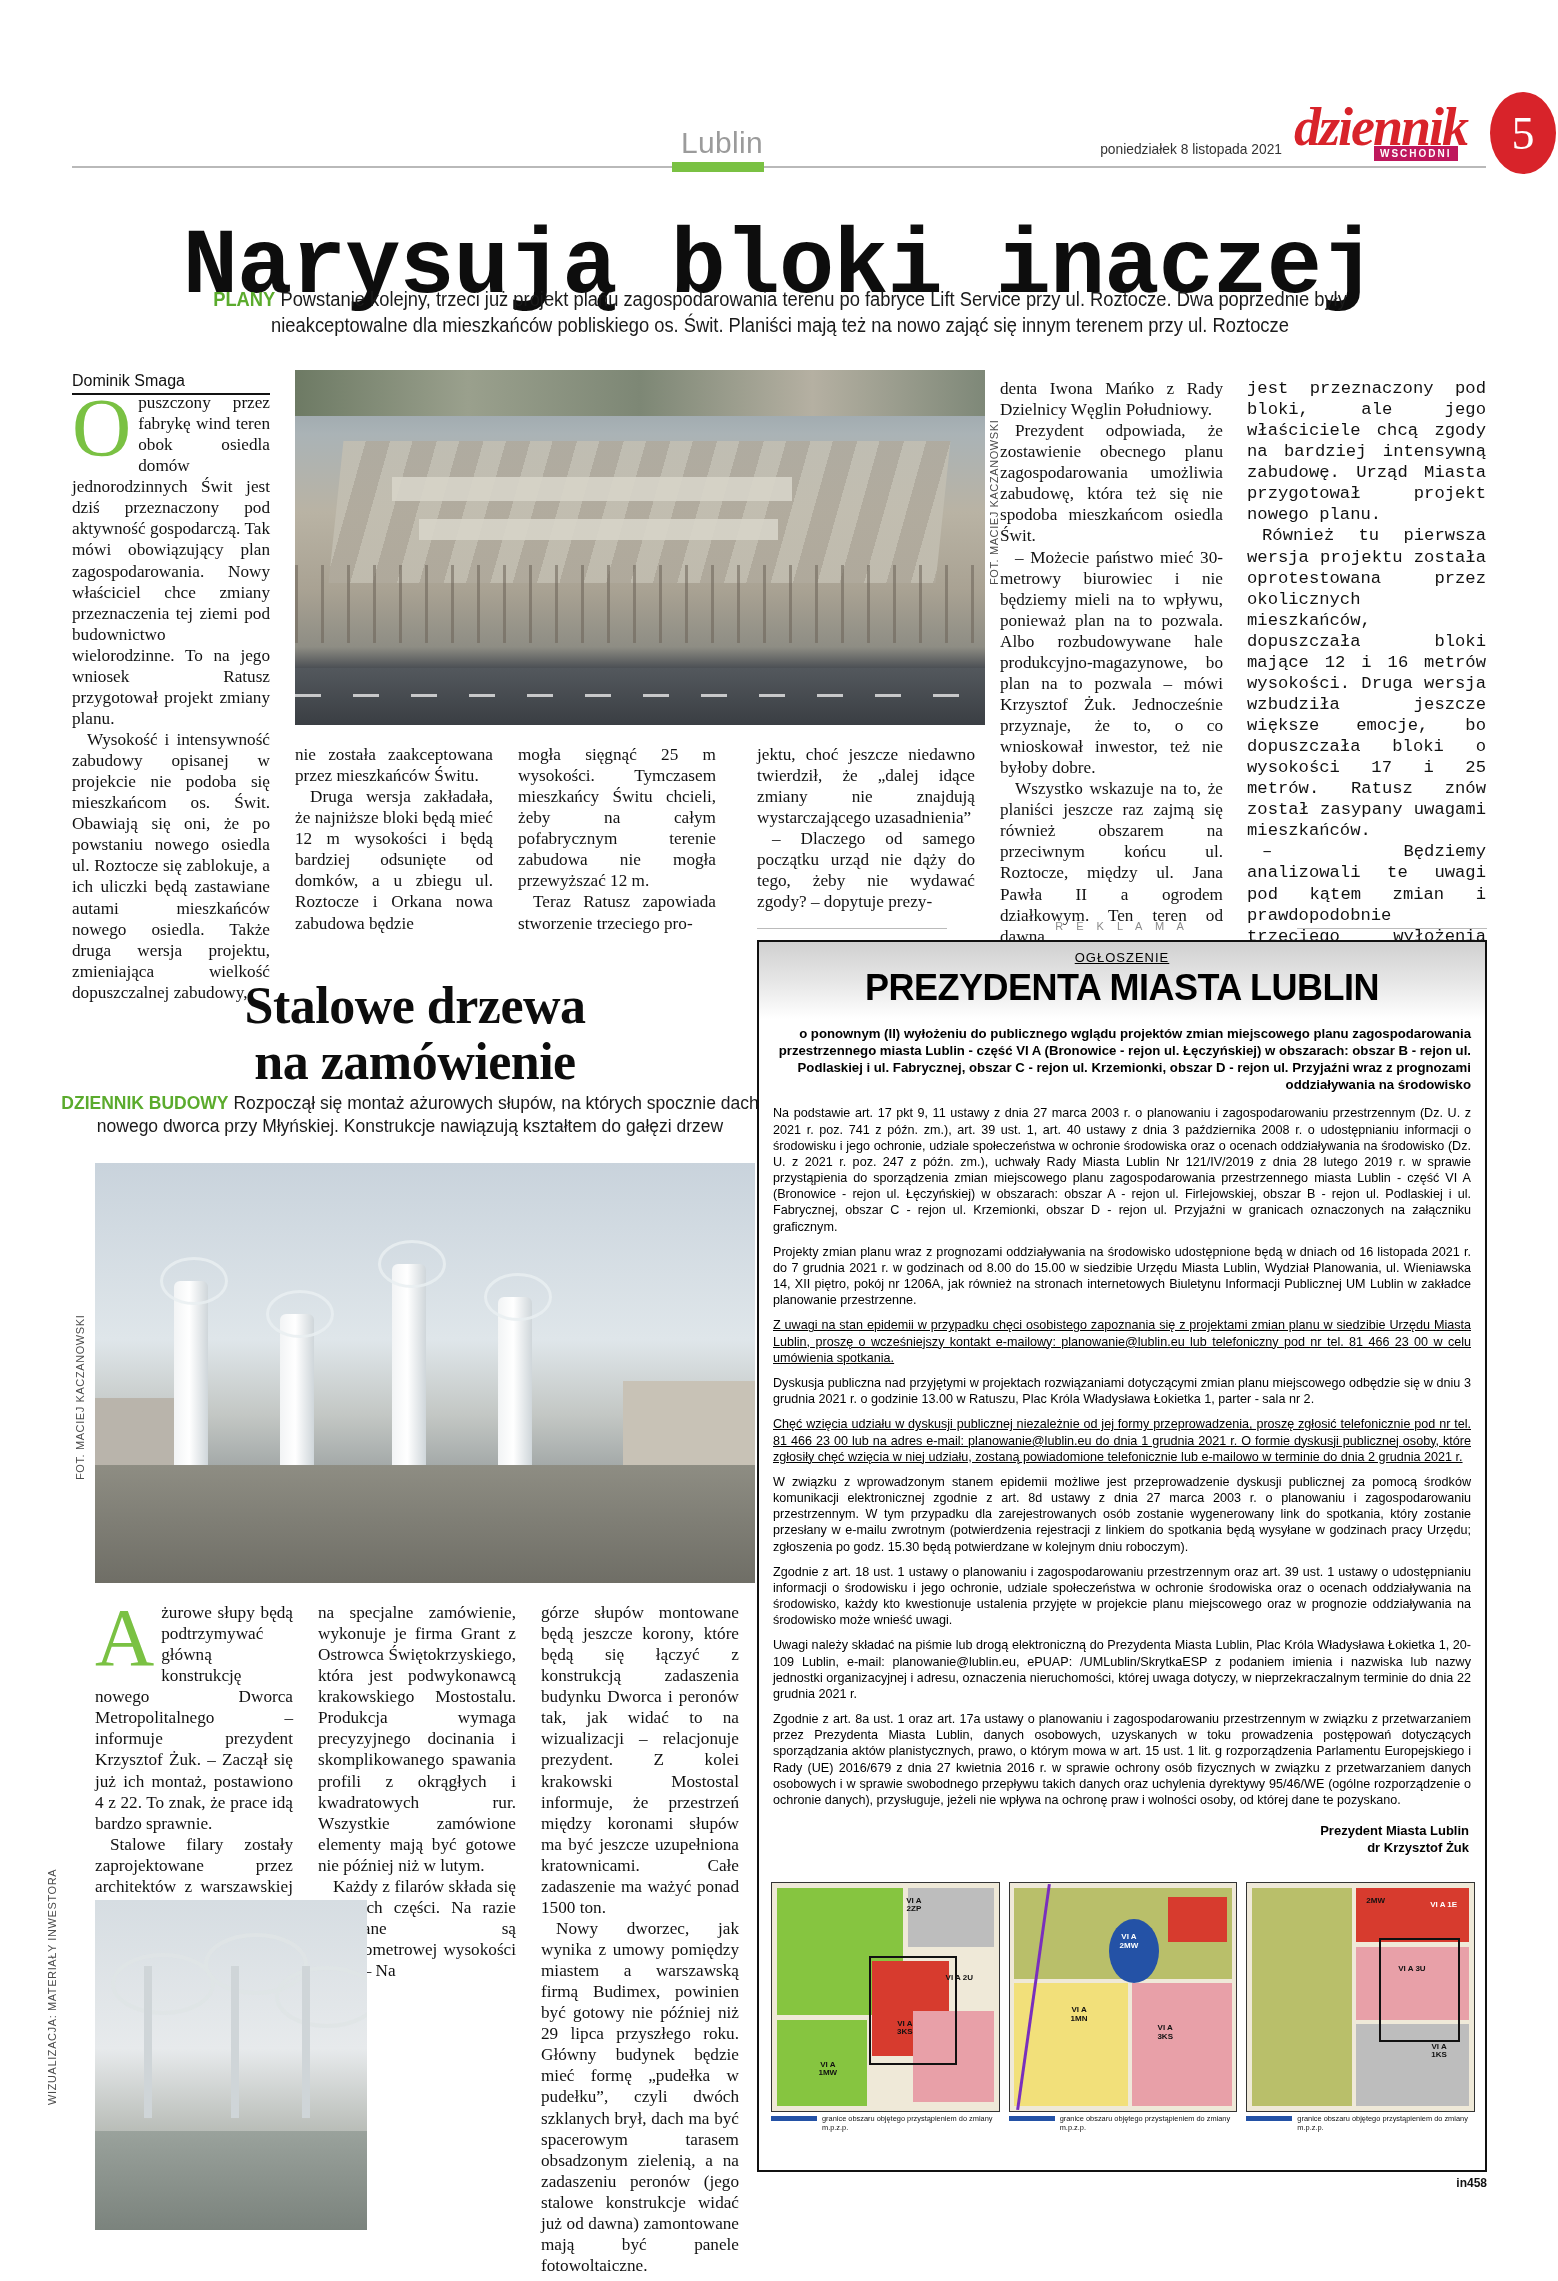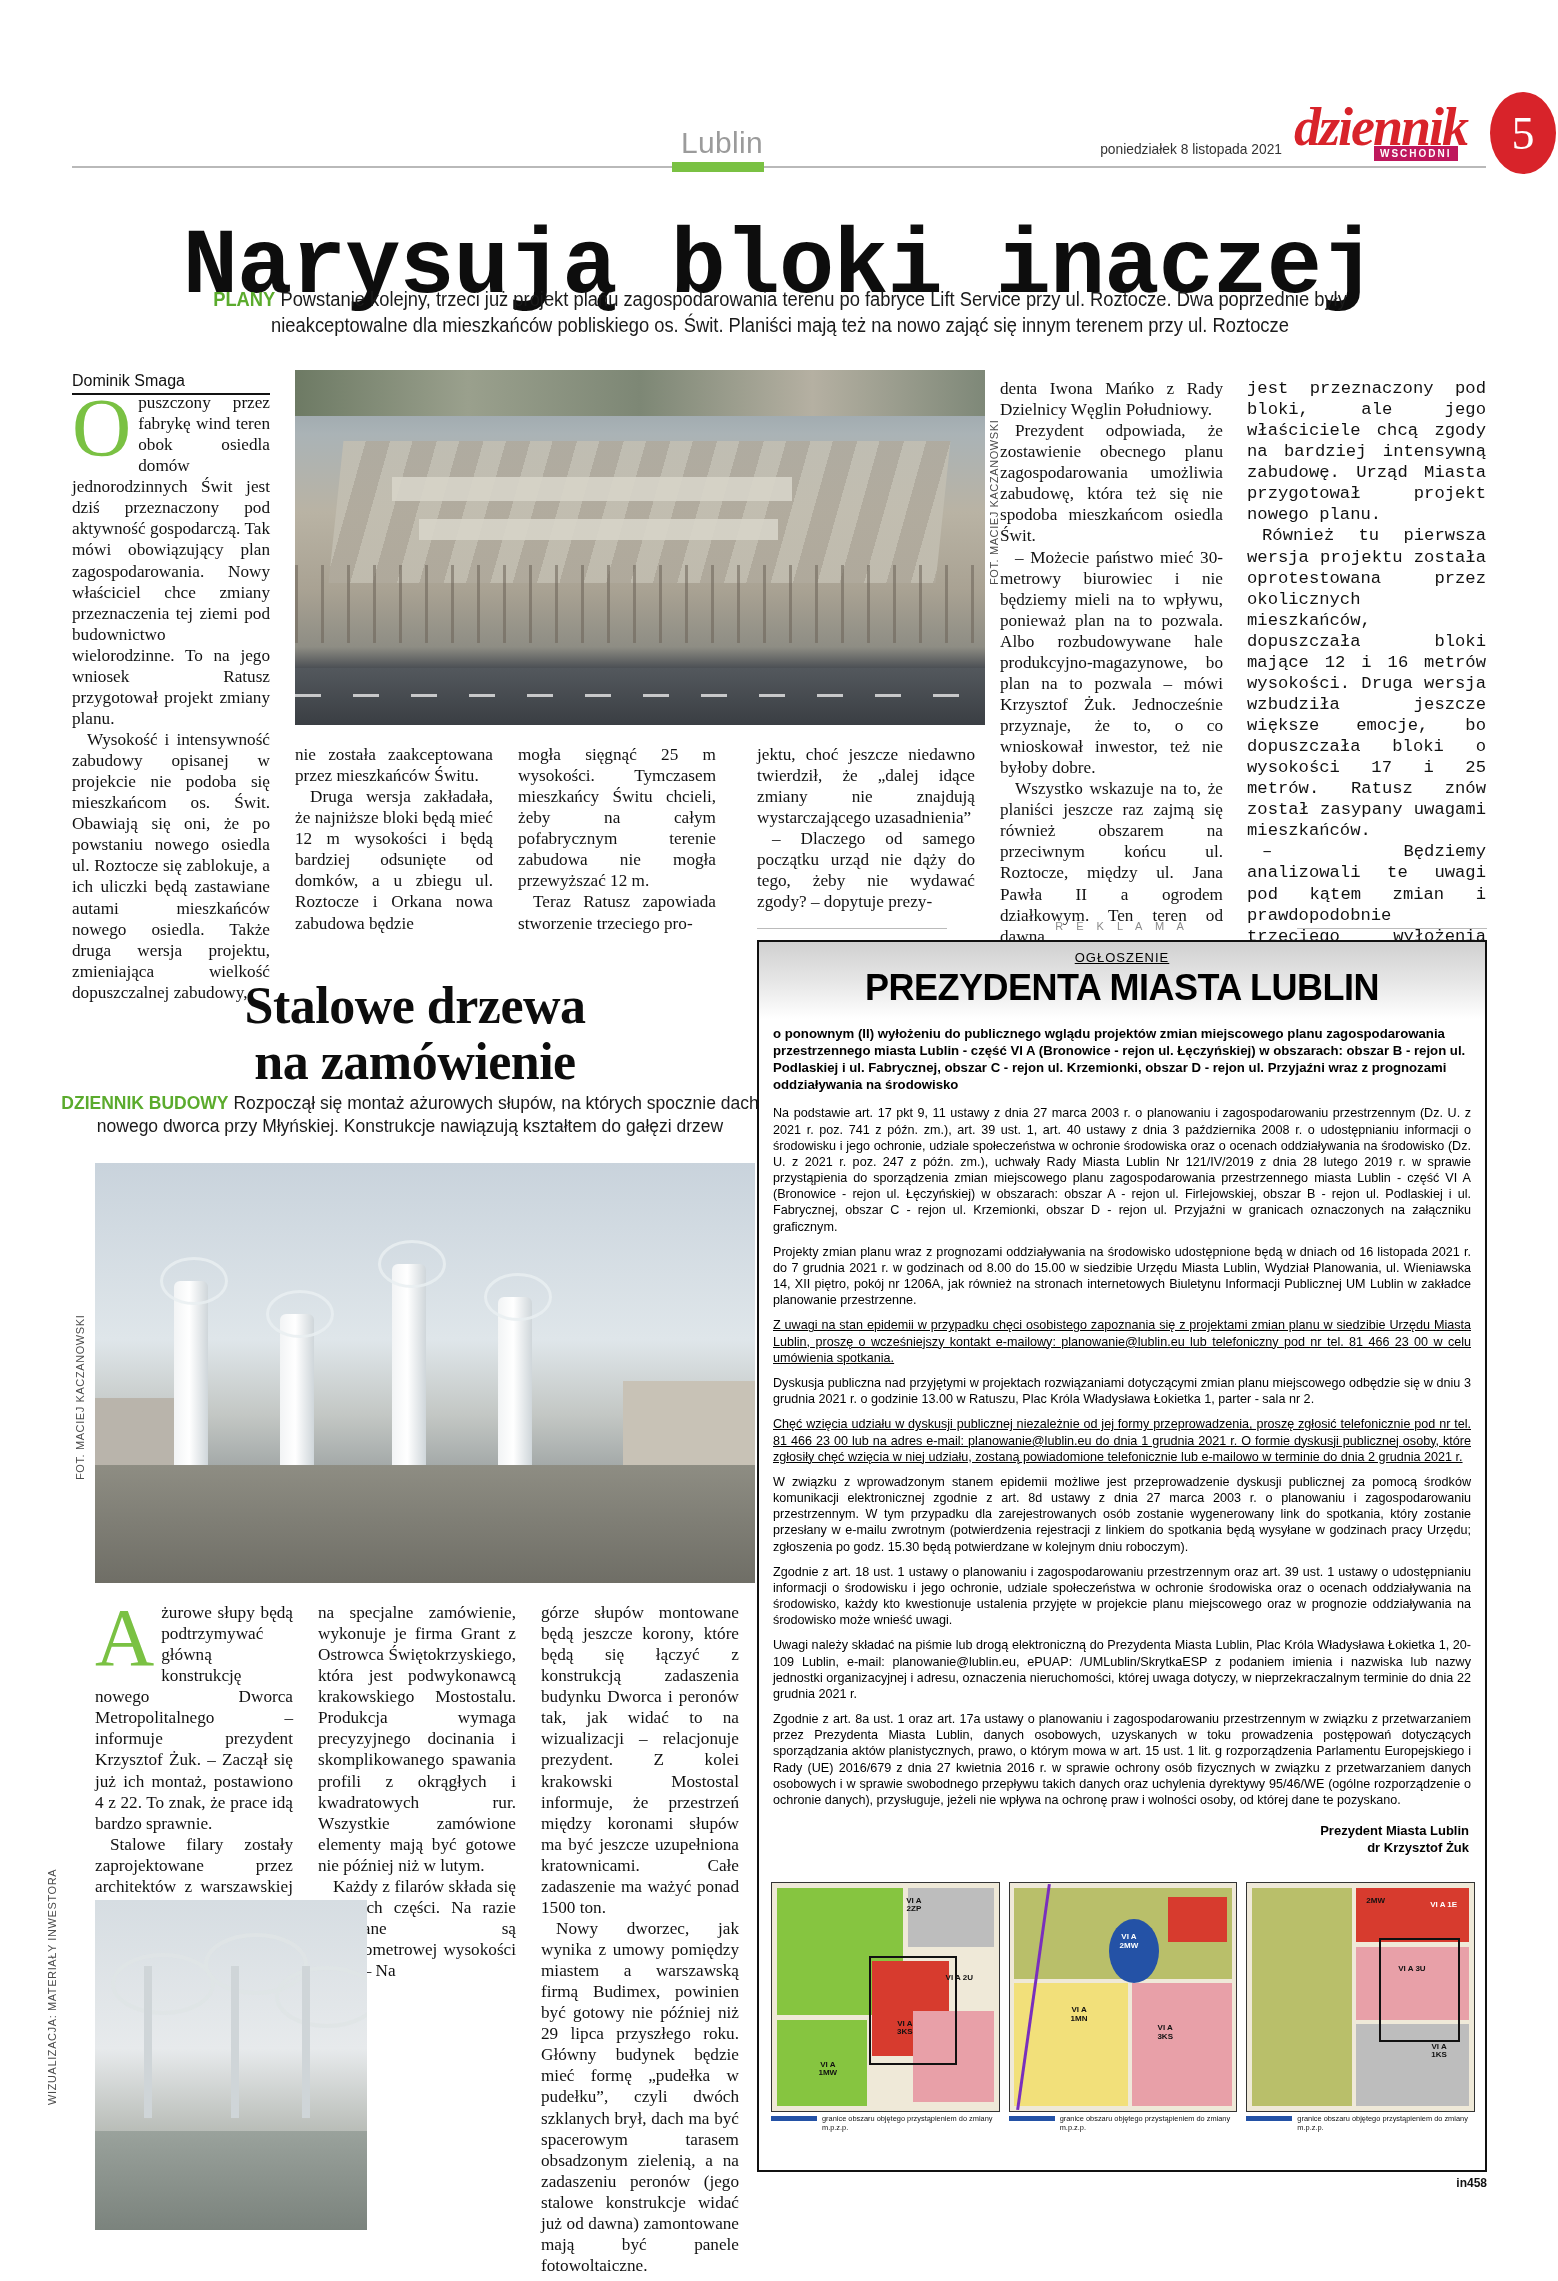--- a/index.html
+++ b/index.html
@@ -164,21 +164,21 @@
     border:2px solid #111;background:#fff;box-sizing:border-box;
     font-family:"Liberation Sans",sans-serif;color:#000;
   }
   .ad-head{
     background:linear-gradient(180deg,#d0d0d0 0%,#e8e8e8 55%,#ffffff 100%);
     padding:8px 10px 12px;text-align:center;
   }
   .ad-ogl{font-size:13px;letter-spacing:1px;text-decoration:underline;}
   .ad-title{font-size:36px;font-weight:bold;letter-spacing:-.5px;line-height:1.05;margin-top:4px;}
   .ad-sub{
-    padding:6px 14px 10px;text-align:left;font-size:13.2px;font-weight:bold;
+    padding:6px 14px 10px;text-align:right;font-size:13.2px;font-weight:bold;
     line-height:1.3;
   }
   .ad-body{padding:2px 14px 4px;font-size:12.6px;line-height:1.285;text-align:justify;}
   .ad-body p{margin:0 0 9px;}
   .u{text-decoration:underline;}
   .ad-sign{text-align:right;font-weight:bold;font-size:13px;line-height:1.3;
     padding:2px 16px 8px;}
 
   
   .maps{position:absolute;left:12px;bottom:58px;width:704px;height:230px;display:flex;gap:9px;}

